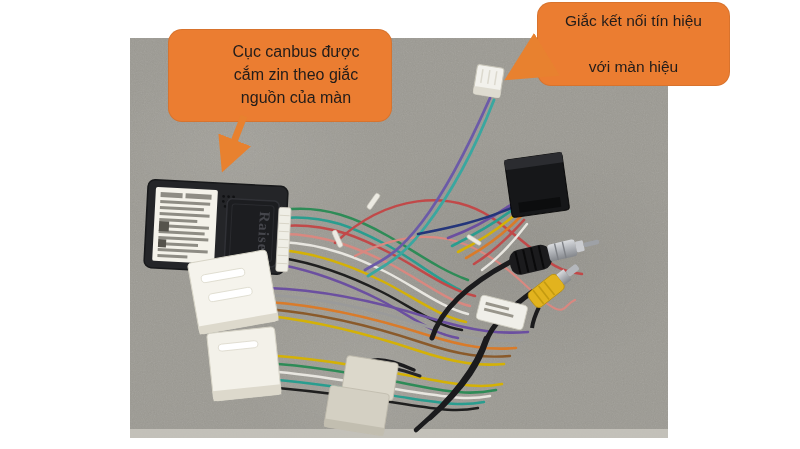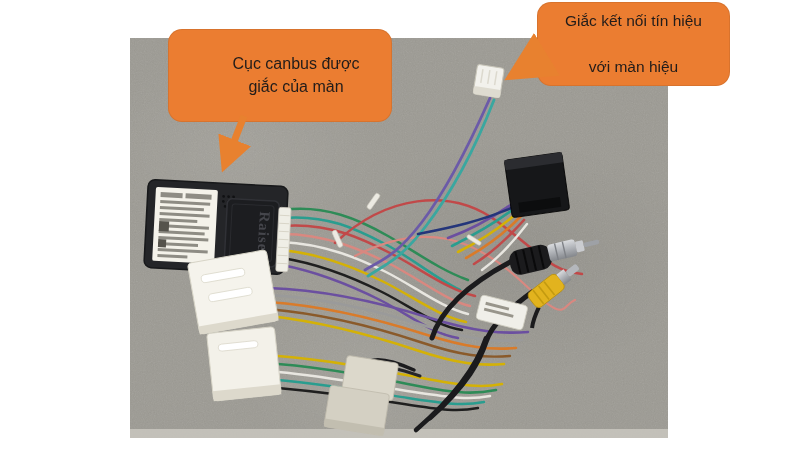--- a/index.html
+++ b/index.html
@@ -227,21 +227,22 @@
         <rect x="212" y="320" width="52" height="38" rx="3" fill="#dcd8cb" stroke="#bfbbad" stroke-width="0.8"></rect>
         <rect x="200" y="352" width="60" height="42" rx="3" fill="#d4d0c3" stroke="#bfbbad" stroke-width="0.8"></rect>
         <rect x="200" y="386" width="60" height="8" fill="#c2beb0"></rect>
       </g>
     </g>
   </svg>
 </div>
 
 <div class="callout callout-left">
   <span>Cục canbus được</span>
-  <span>giắc của màn</span>
+  <span>cắm zin theo giắc</span>
+  <span>nguồn của màn</span>
 </div>
 
 <div class="callout callout-right">
   <span>Giắc kết nối tín hiệu</span>
   <span>với màn hiệu</span>
 </div>
 
 <svg class="arrow-layer" width="800" height="449" viewBox="0 0 800 449">
   <defs>
     <marker id="ah2" markerWidth="5" markerHeight="5" refX="3.4" refY="2.5" orient="auto">

